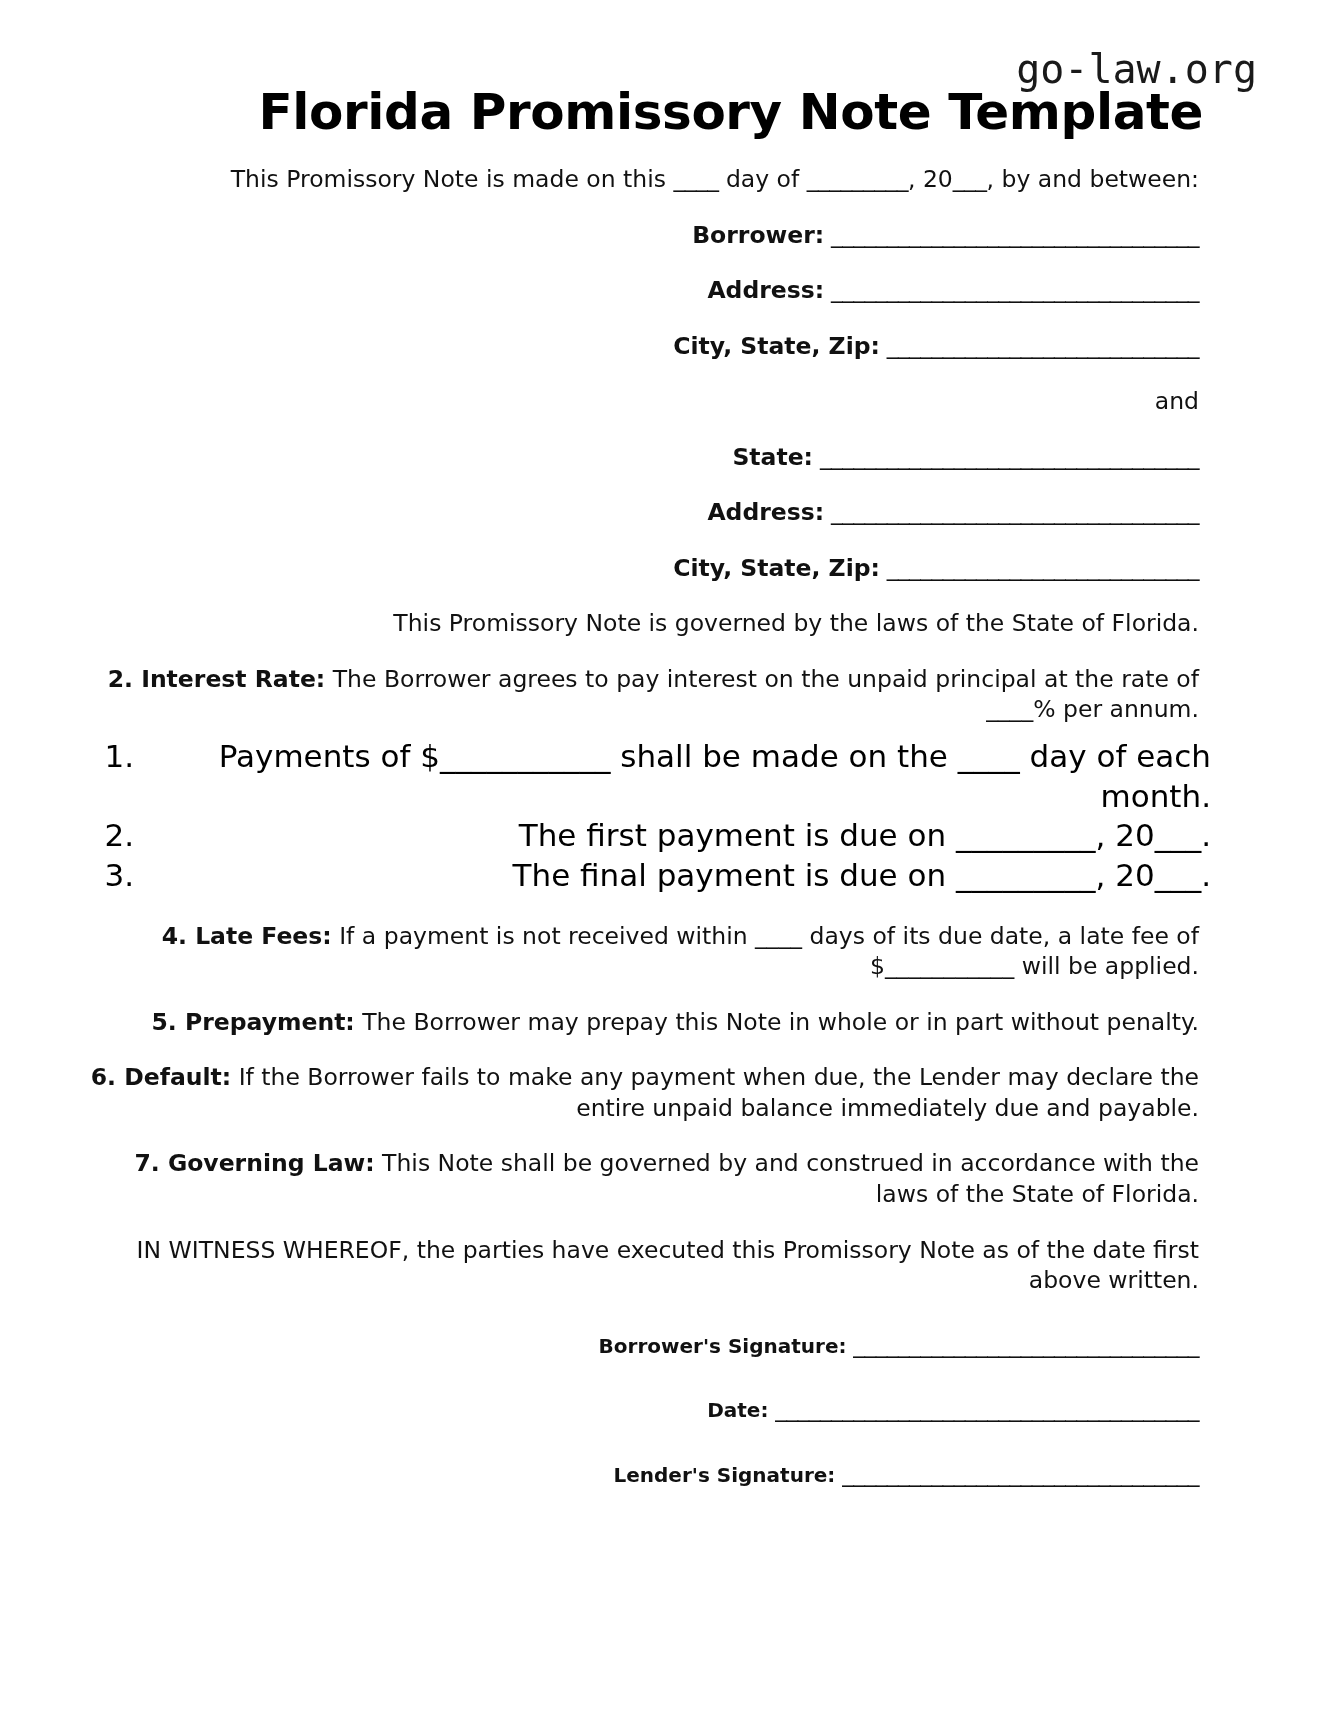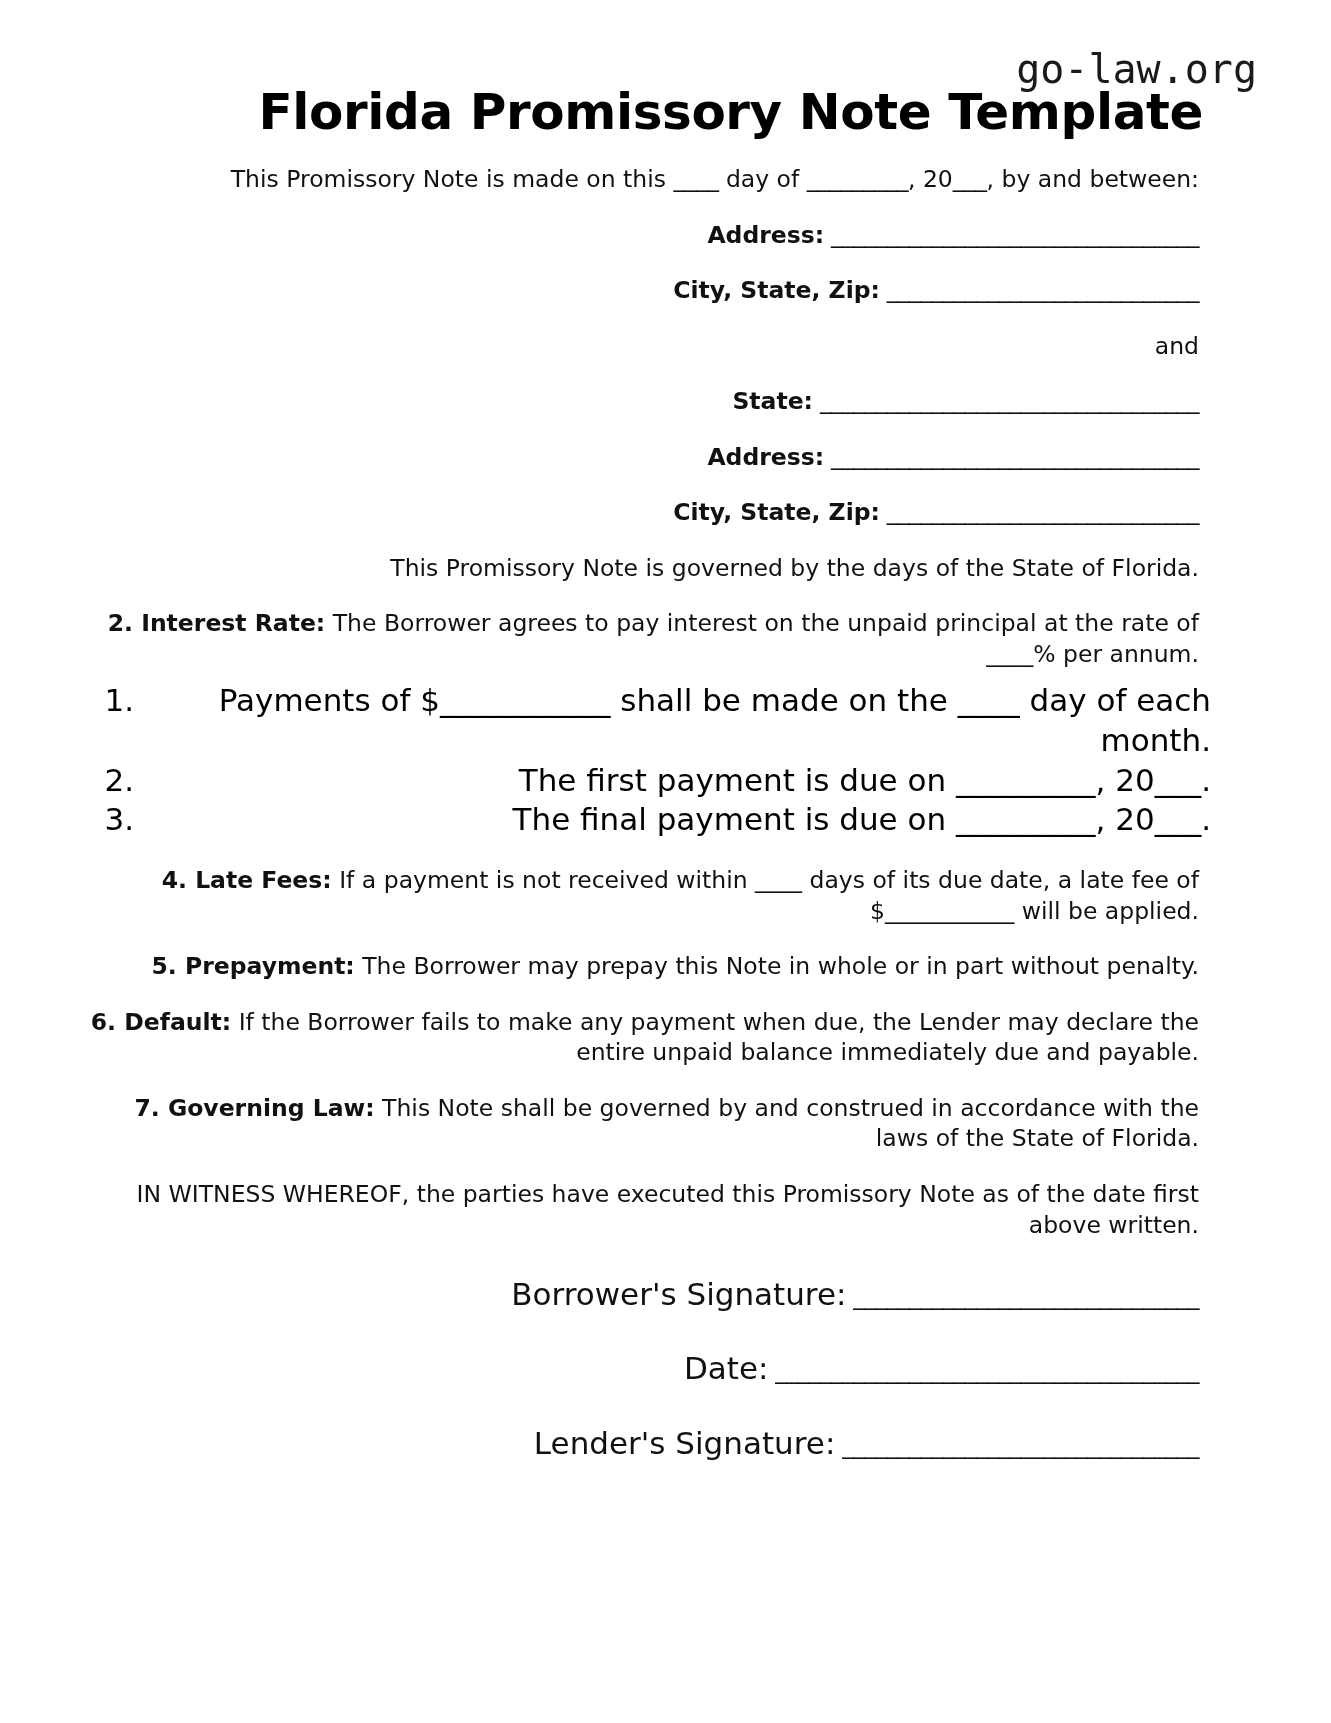--- a/index.html
+++ b/index.html
@@ -68,40 +68,43 @@
     line-height: 1.28;
   }
   ol.sublist li {
     margin: 0;
     padding: 0;
   }
   .sigblock {
     margin-top: 34px;
   }
   .siglabel {
-    font-weight: normal;
-    font-size: 31px;
+    font-weight: bold;
+    font-size: 20px;
   }
   .field-underscores {
     letter-spacing: -0.5px;
   }
 </style>
 </head>
 <body>
 
 <div class="page">
 
   <div class="watermark">go-law.org</div>
 
   <h1 class="doc-title">Florida Promissory Note Template</h1>
 
   <p class="para">
     <span>This Promissory Note is made on this </span><span class="field-underscores">____</span><span> day of </span><span class="field-underscores">_________</span><span>, 20</span><span class="field-underscores">___</span><span>, by and between:</span>
   </p>
 
+  <p class="para">
+    <span class="b">Borrower:</span><span class="fieldline"> _________________________________</span>
+  </p>
 
   <p class="para">
     <span class="b">Address:</span><span class="fieldline"> _________________________________</span>
   </p>
 
   <p class="para">
     <span class="b">City, State, Zip:</span><span class="fieldline"> ____________________________</span>
   </p>
 
   <p class="para">and</p>
@@ -111,21 +114,21 @@
   </p>
 
   <p class="para">
     <span class="b">Address:</span><span class="fieldline"> _________________________________</span>
   </p>
 
   <p class="para">
     <span class="b">City, State, Zip:</span><span class="fieldline"> ____________________________</span>
   </p>
 
-  <p class="para">This Promissory Note is governed by the days of the State of Florida.</p>
+  <p class="para">This Promissory Note is governed by the laws of the State of Florida.</p>
 
 
   <p class="para">
     <span class="b">2. Interest Rate:</span><span> The Borrower agrees to pay interest on the unpaid principal at the rate of ____% per annum.</span>
   </p>
 
 
   <ol class="sublist">
     <li>Payments of $___________ shall be made on the ____ day of each month.</li>
     <li>The first payment is due on _________, 20___.</li>

